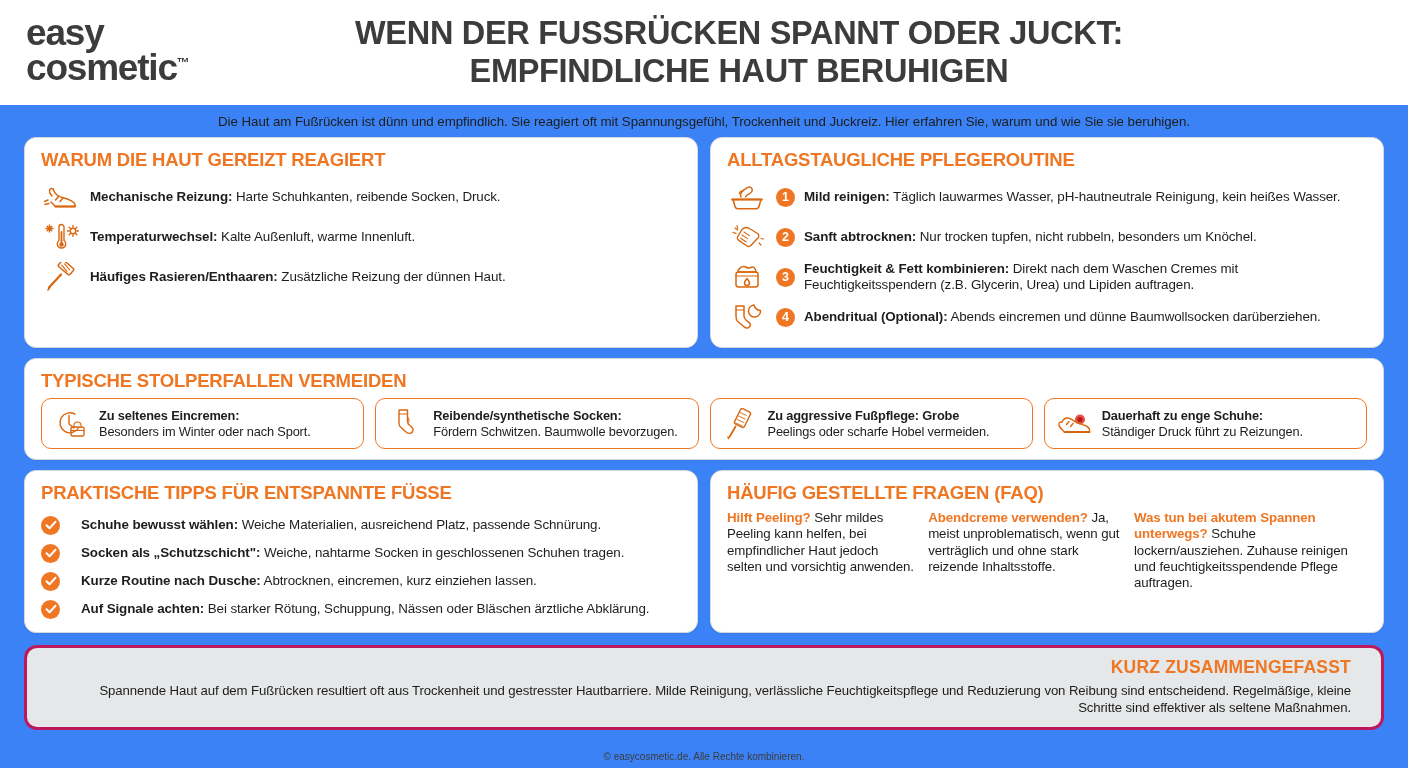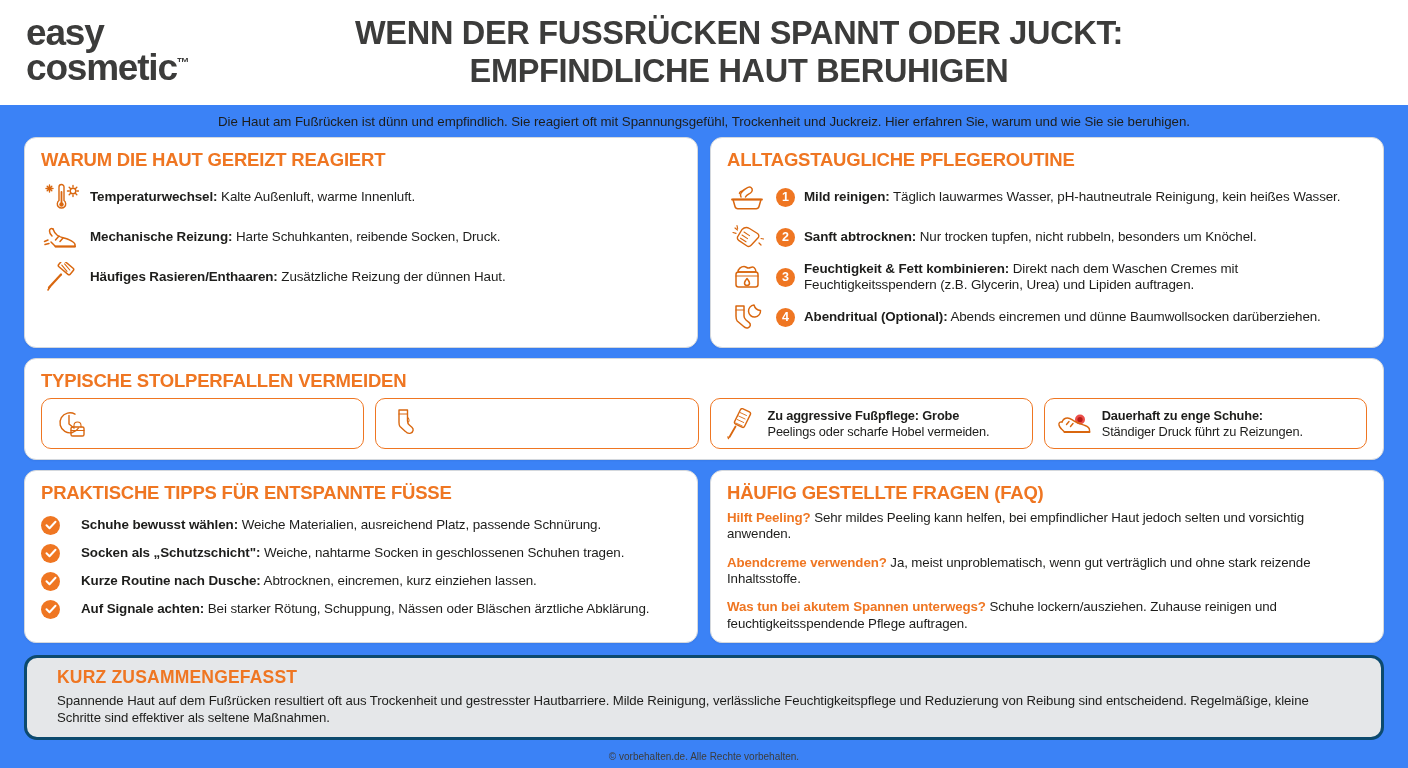--- a/index.html
+++ b/index.html
@@ -195,35 +195,35 @@
   }
   .checks .txt {
     font-size: 13.4px;
     line-height: 1.2;
     color: #1d1d1b;
     letter-spacing: -0.1px;
   }
   .checks .txt b { font-weight: 700; }
 
   
-  .faq { display: flex; flex-direction: column; gap: 12px; justify-content: flex-end; }
+  .faq { display: flex; flex-direction: row; gap: 12px; justify-content: flex-end; }
   .faq p {
     font-size: 13.3px;
     line-height: 1.23;
     color: #1d1d1b;
     letter-spacing: -0.1px;
   }
   .faq p .q { color: #ef7622; font-weight: 700; }
 
   
   .summary {
     background: #e5e7e9;
-    border: 3px solid #0c4a6e;
+    border: 3px solid #be185d;
     border-radius: 13px;
-    text-align: left;
+    text-align: right;
     padding: 9px 30px 11px;
     margin-top: 2px;
   }
   .summary .s-title {
     color: #ef7622;
     font-weight: 700;
     font-size: 17.5px;
     text-transform: uppercase;
     letter-spacing: 0.2px;
     margin-bottom: 4px;
@@ -266,43 +266,43 @@
 
     <div class="row">
 
       <div class="card half">
         <div class="card-title">WARUM DIE HAUT GEREIZT REAGIERT</div>
         <div class="ilist">
 
 
           <div class="item">
             <span class="ico">
+              <svg width="36" height="28" viewBox="0 0 36 28" fill="none" stroke="#d9670f" stroke-width="1.5" stroke-linecap="round" stroke-linejoin="round">
+                <path d="M10 6c0 0 1.5 4.5 4.5 6.5S22 15 25.5 16.5 31.5 19 32 21.5v2H12.5L8 19"></path>
+                <path d="M10 6C8 5 6.5 6 6.5 8c0 2 1 3.5 2.5 5"></path>
+                <path d="M12.5 23.5H32" stroke-width="2"></path>
+                <path d="M16 13l-3.5 4M20 15l-3 3.5"></path>
+                <path d="M5 17l-3.5 1.5M6 20.5l-4 1"></path>
+              </svg>
+            </span>
+            <span class="txt"><b>Mechanische Reizung:</b><span> Harte Schuhkanten, reibende Socken, Druck.</span></span>
+          </div>
+
+          <div class="item">
+            <span class="ico">
               <svg width="36" height="30" viewBox="0 0 36 30" fill="none" stroke="#d9670f" stroke-width="1.4" stroke-linecap="round">
                 <path d="M16 5a2.5 2.5 0 0 1 5 0v13.5a4.2 4.2 0 1 1-5 0z"></path>
                 <circle cx="18.5" cy="22.5" r="2.2" fill="#d9670f" stroke="none"></circle>
                 <path d="M18.5 10v10.5" stroke-width="1.8"></path>
                 <path d="M6.5 3v7M3 6.5h7M4.2 4.2l4.6 4.6M8.8 4.2L4.2 8.8"></path>
                 <circle cx="30" cy="9" r="2.8"></circle>
                 <path d="M30 3.5v1.6M30 12.9v1.6M24.5 9h1.6M33.9 9h1.6M26.2 5.2l1.2 1.2M32.6 11.6l1.2 1.2M33.8 5.2l-1.2 1.2M27.4 11.6l-1.2 1.2"></path>
               </svg>
             </span>
             <span class="txt"><b>Temperaturwechsel:</b><span> Kalte Außenluft, warme Innenluft.</span></span>
-          </div>
-
-          <div class="item">
-            <span class="ico">
-              <svg width="36" height="28" viewBox="0 0 36 28" fill="none" stroke="#d9670f" stroke-width="1.5" stroke-linecap="round" stroke-linejoin="round">
-                <path d="M10 6c0 0 1.5 4.5 4.5 6.5S22 15 25.5 16.5 31.5 19 32 21.5v2H12.5L8 19"></path>
-                <path d="M10 6C8 5 6.5 6 6.5 8c0 2 1 3.5 2.5 5"></path>
-                <path d="M12.5 23.5H32" stroke-width="2"></path>
-                <path d="M16 13l-3.5 4M20 15l-3 3.5"></path>
-                <path d="M5 17l-3.5 1.5M6 20.5l-4 1"></path>
-              </svg>
-            </span>
-            <span class="txt"><b>Mechanische Reizung:</b><span> Harte Schuhkanten, reibende Socken, Druck.</span></span>
           </div>
 
           <div class="item">
             <span class="ico">
               <svg width="34" height="30" viewBox="0 0 34 30" fill="none" stroke="#d9670f" stroke-width="1.5" stroke-linecap="round" stroke-linejoin="round">
                 <rect x="14.5" y="1.5" width="15" height="8" rx="1.6" transform="rotate(40 22 5.5)"></rect>
                 <path d="M17.8 3.2l5.2 6.2M20.6 1.8l5.2 6.2" stroke-width="1.1"></path>
                 <path d="M17 12.5L5 25.5" stroke-width="2.2"></path>
                 <path d="M4 28l2.2-3.6" stroke-width="1.6"></path>
               </svg>
@@ -379,30 +379,32 @@
         <div class="pit">
           <span class="ico">
             <svg width="32" height="30" viewBox="0 0 32 30" fill="none" stroke="#d9670f" stroke-width="1.4" stroke-linecap="round" stroke-linejoin="round">
               <path d="M20 5.2A10 10 0 1 0 23.5 19"></path>
               <path d="M14 6.5V15l5 4"></path>
               <rect x="16" y="18" width="13" height="9" rx="1.6"></rect>
               <path d="M16 21.5h13" stroke-width="1.1"></path>
               <path d="M19 18v-1.5a3.5 3.5 0 0 1 7 0V18" stroke-width="1.1"></path>
             </svg>
           </span>
+          <span class="ptxt"><b>Zu seltenes Eincremen:</b><span>Besonders im Winter oder nach Sport.</span></span>
         </div>
 
         <div class="pit">
           <span class="ico">
             <svg width="28" height="32" viewBox="0 0 28 32" fill="none" stroke="#d9670f" stroke-width="1.4" stroke-linecap="round" stroke-linejoin="round">
               <path d="M8 2h8.5v11c0 2 .6 3 1.8 4l2.6 2.2c2 1.7 1.6 5-1.2 5.9-2 .7-4-.2-5.3-1.7L9 18.5C7.8 17 8 15.6 8 13.5z"></path>
               <path d="M8 6h8.5" stroke-width="1.1"></path>
               <path d="M16.5 9.5c1.5 1 2 3 1 4.5" stroke-width="1.1"></path>
             </svg>
           </span>
+          <span class="ptxt"><b>Reibende/synthetische Socken:</b><span>Fördern Schwitzen. Baumwolle bevorzugen.</span></span>
         </div>
 
         <div class="pit">
           <span class="ico">
             <svg width="30" height="32" viewBox="0 0 30 32" fill="none" stroke="#d9670f" stroke-width="1.4" stroke-linecap="round" stroke-linejoin="round">
               <rect x="12" y="1.5" width="11" height="17" rx="2" transform="rotate(26 17.5 10)"></rect>
               <path d="M15 4.5l6.5 3M13.6 8l6.5 3M12.2 11.5l6.5 3M10.8 15l6.5 3" stroke-width="0.9"></path>
               <path d="M10.5 18.5L4.5 29" stroke-width="1.8"></path>
               <path d="M3.5 30.5L3 29" stroke-width="1.4"></path>
             </svg>
@@ -485,15 +487,15 @@
     <div class="summary">
       <div class="s-title">KURZ ZUSAMMENGEFASST</div>
       <div class="s-body">
         <span>Spannende Haut auf dem Fußrücken resultiert oft aus Trockenheit und gestresster Hautbarriere. Milde Reinigung, verlässliche Feuchtigkeitspflege und Reduzierung von Reibung sind entscheidend.</span>
         <span>Regelmäßige, kleine Schritte sind effektiver als seltene Maßnahmen.</span>
       </div>
     </div>
 
   </div>
 
-  <div class="footer">© vorbehalten.de. Alle Rechte vorbehalten.</div>
+  <div class="footer">© easycosmetic.de. Alle Rechte kombinieren.</div>
 
 </div>
 
 </body></html>

